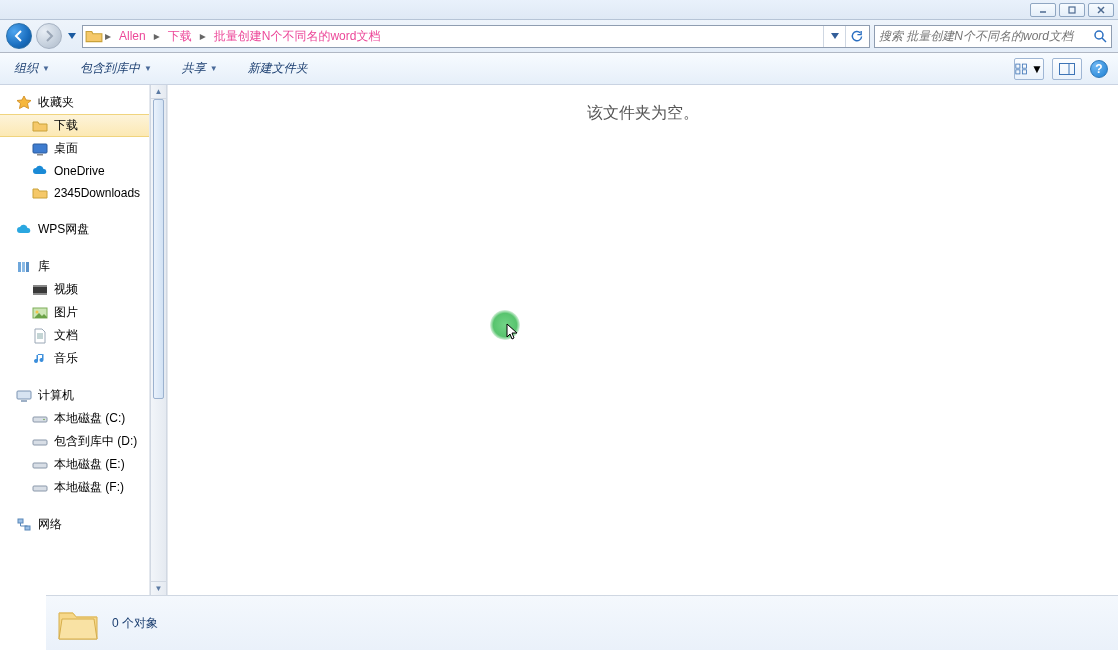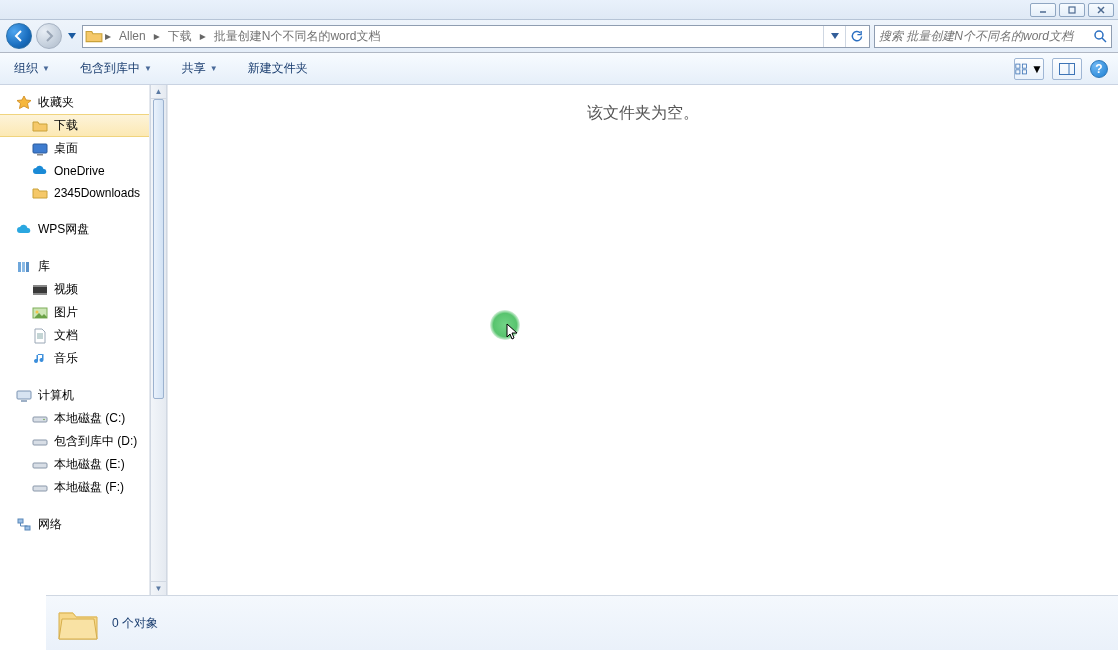--- a/index.html
+++ b/index.html
@@ -79,21 +79,21 @@
 }
 .folder-chip {
   width: 18px; height: 18px;
   display:flex;align-items:center;justify-content:center;
 }
 .crumb {
   padding: 0 6px;
   height: 100%;
   display: flex;
   align-items: center;
-  color: #737373;
+  color: #ec4899;
   white-space: nowrap;
 }
 .crumb-sep { color:#666; padding:0 2px; }
 .addr-right {
   margin-left: auto;
   display: flex;
   align-items: center;
   gap: 0;
 }
 .addr-btn {
@@ -127,20 +127,21 @@
   border-bottom: 1px solid #c9d3e2;
   display: flex;
   align-items: center;
   padding: 0 10px;
   gap: 22px;
 }
 .tb-item {
   display:flex; align-items:center; gap:4px;
   color:#1b3e70;
   padding:3px 4px;
+  font-style:italic;
 }
 .tb-item .caret { font-size:8px; color:#4a6a99; }
 .tb-right { margin-left:auto; display:flex; align-items:center; gap:8px; }
 .tb-iconbtn {
   width:30px; height:22px;
   border:1px solid transparent;
   display:flex;align-items:center;justify-content:center;
 }
 .tb-iconbtn.boxed { border:1px solid #9fb6d4; background:linear-gradient(#fdfeff,#eaf2fb); border-radius:2px; }
 .tb-help {

